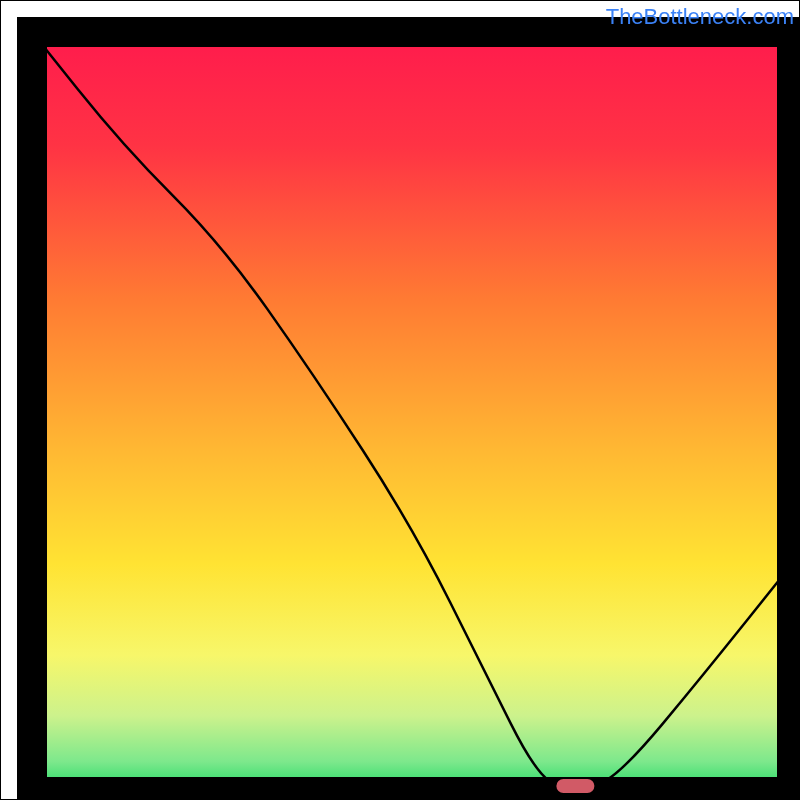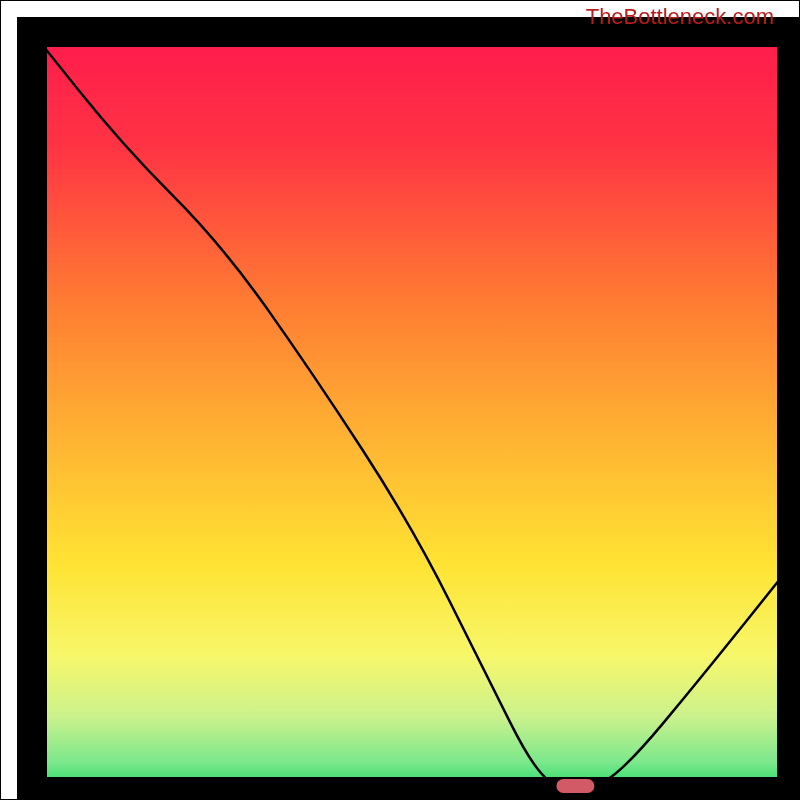--- a/index.html
+++ b/index.html
@@ -8,24 +8,24 @@
     background: #fff;
   }
   .container {
     width: 800px;
     height: 800px;
     position: relative;
   }
   .watermark {
     position: absolute;
     top: 4px;
-    right: 26px;
+    right: 6px;
     font-family: Arial, Helvetica, sans-serif;
     font-size: 22px;
-    color: #b91c1c;
+    color: #3b82f6;
     font-weight: 500;
     z-index: 10;
   }
   svg {
     display: block;
   }
 </style>
 </head>
 <body>
 

